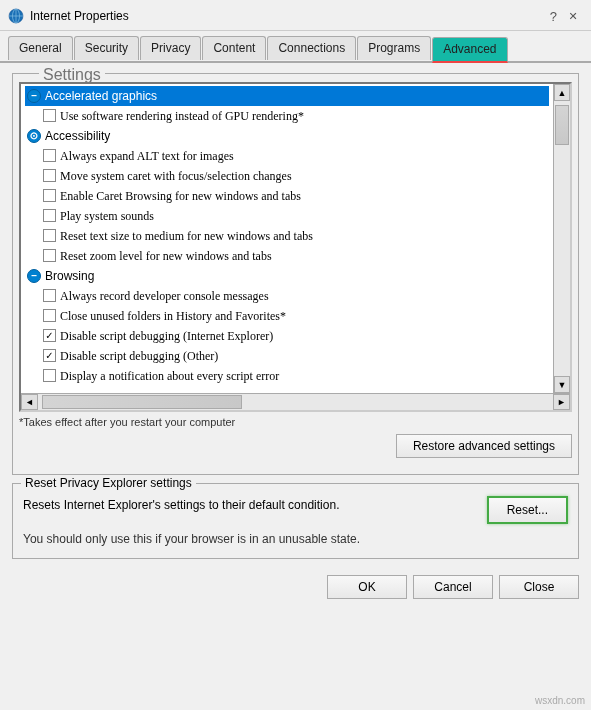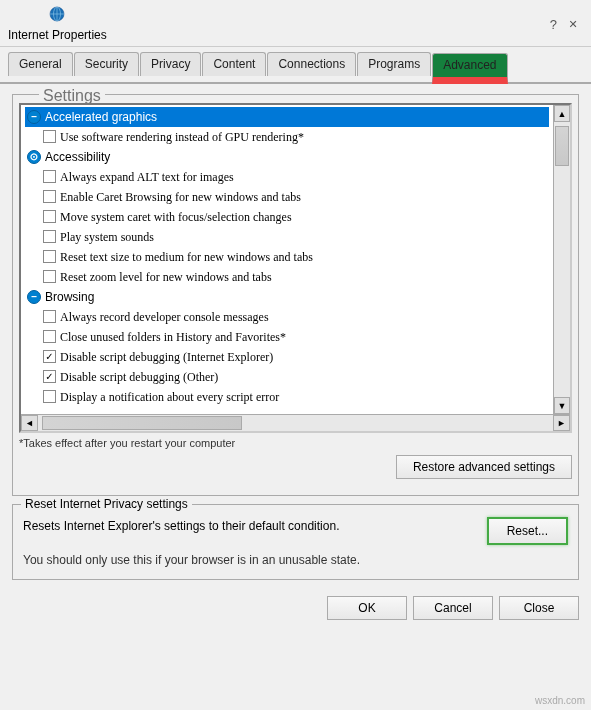--- a/index.html
+++ b/index.html
@@ -18,21 +18,20 @@
       display: flex;
       align-items: center;
       padding: 6px 8px 4px 8px;
       border-bottom: 1px solid #ccc;
       justify-content: space-between;
     }
     .title-bar-left {
       display: flex;
       align-items: center;
       gap: 6px;
-      flex-direction: column;
     }
     .title-bar-icon {
       width: 16px;
       height: 16px;
     }
     .title-bar-text {
       font-size: 12px;
       color: #000;
     }
     .title-bar-controls {
@@ -74,22 +73,22 @@
       border-bottom: none;
       background: #e4e4e4;
       cursor: pointer;
       font-size: 12px;
       color: #222;
       border-radius: 3px 3px 0 0;
       position: relative;
       bottom: -1px;
     }
     .tab.active {
-      background: #15803d;
-      border-bottom: 7px solid #ef4444;
+      background: #14b8a6;
+      border-bottom: 2px solid #ef4444;
       font-weight: normal;
       z-index: 1;
       bottom: -2px;
     }
 
     
     .main-content {
       padding: 10px 12px 12px 12px;
       background: #f0f0f0;
     }
@@ -398,26 +397,26 @@
             <span>Accessibility</span>
           </div>
 
           <div class="list-item indent1">
             <div class="checkbox"></div>
             <span>Always expand ALT text for images</span>
           </div>
 
           <div class="list-item indent1">
             <div class="checkbox"></div>
+            <span>Move system caret with focus/selection changes</span>
+          </div>
+
+          <div class="list-item indent1">
+            <div class="checkbox"></div>
             <span>Enable Caret Browsing for new windows and tabs</span>
-          </div>
-
-          <div class="list-item indent1">
-            <div class="checkbox"></div>
-            <span>Move system caret with focus/selection changes</span>
           </div>
 
           <div class="list-item indent1">
             <div class="checkbox"></div>
             <span>Play system sounds</span>
           </div>
 
           <div class="list-item indent1">
             <div class="checkbox"></div>
             <span>Reset text size to medium for new windows and tabs</span>
@@ -481,21 +480,21 @@
     </div>
 
     <p class="note-text">*Takes effect after you restart your computer</p>
 
     <div class="buttons-row">
       <button class="btn">Restore advanced settings</button>
     </div>
   </div>
 
   <div class="reset-group">
-    <span class="reset-group-title">Reset Internet Privacy settings</span>
+    <span class="reset-group-title">Reset Privacy Explorer settings</span>
     <div class="reset-inner">
       <div class="reset-description">
         <span>Resets Internet Explorer's settings to their default condition.</span>
       </div>
       <div class="reset-btn-area">
         <button class="reset-btn">Reset...</button>
       </div>
     </div>
     <p class="warning-text">You should only use this if your browser is in an unusable state.</p>
   </div>

